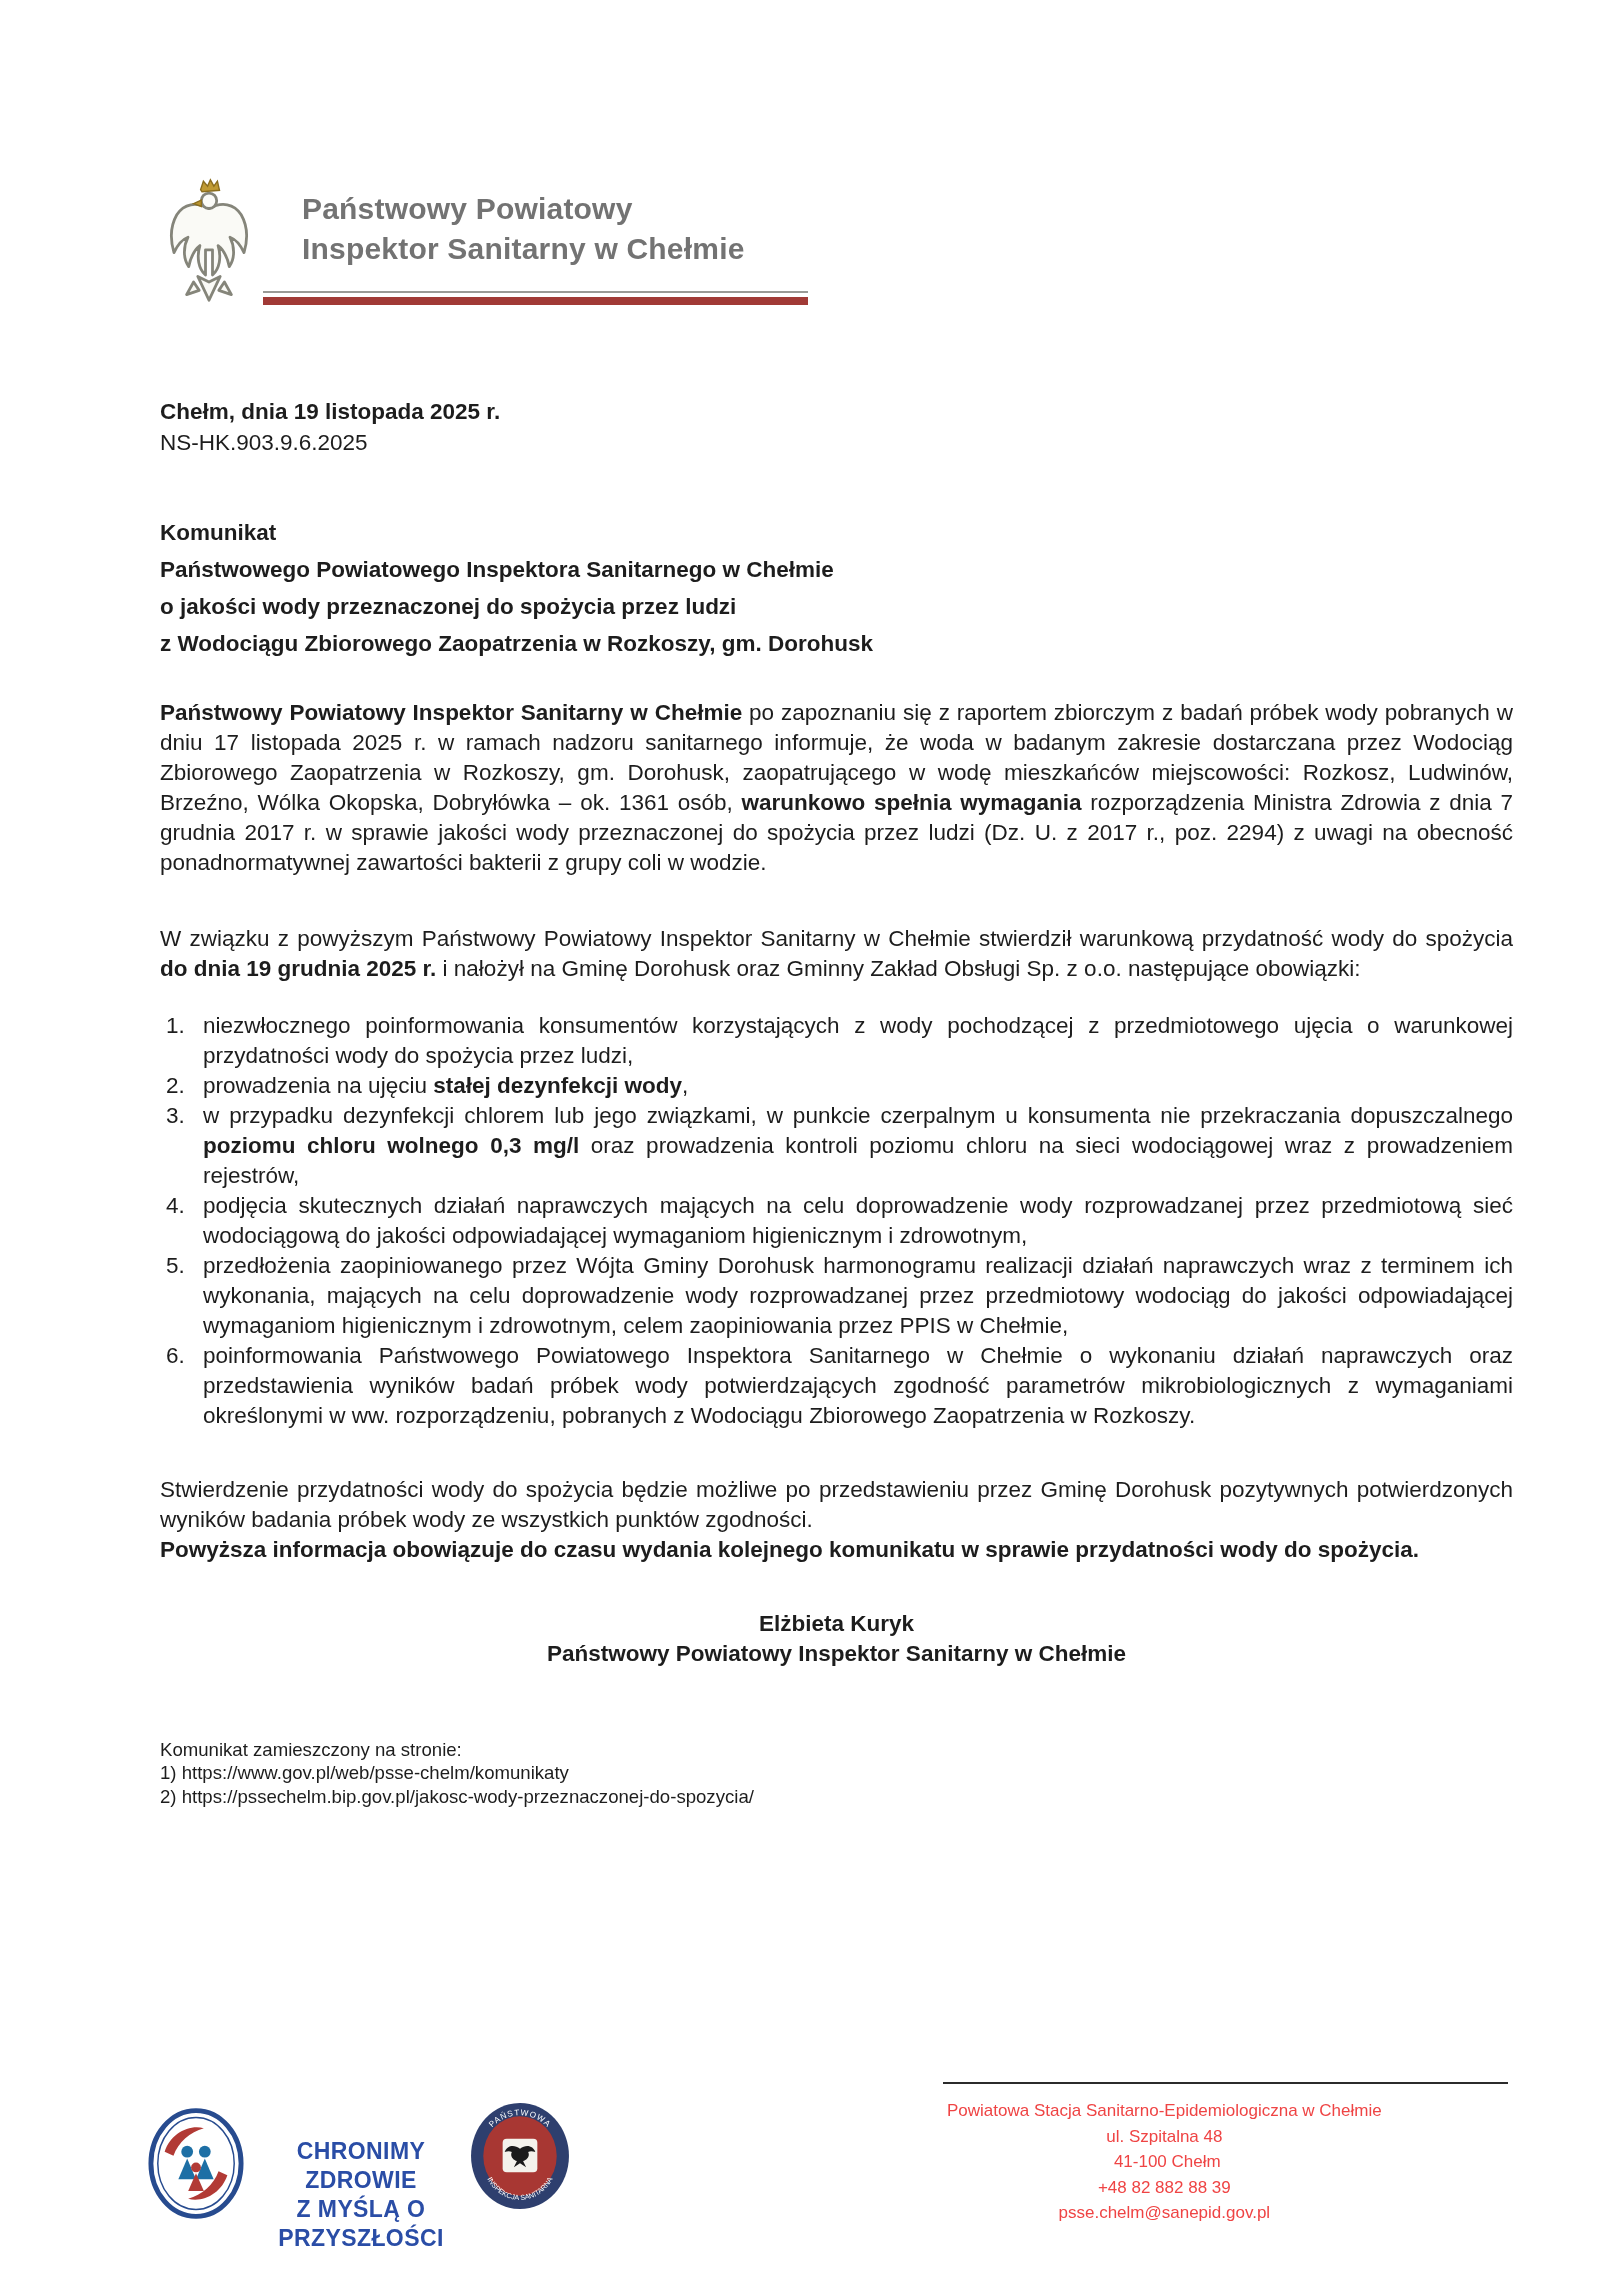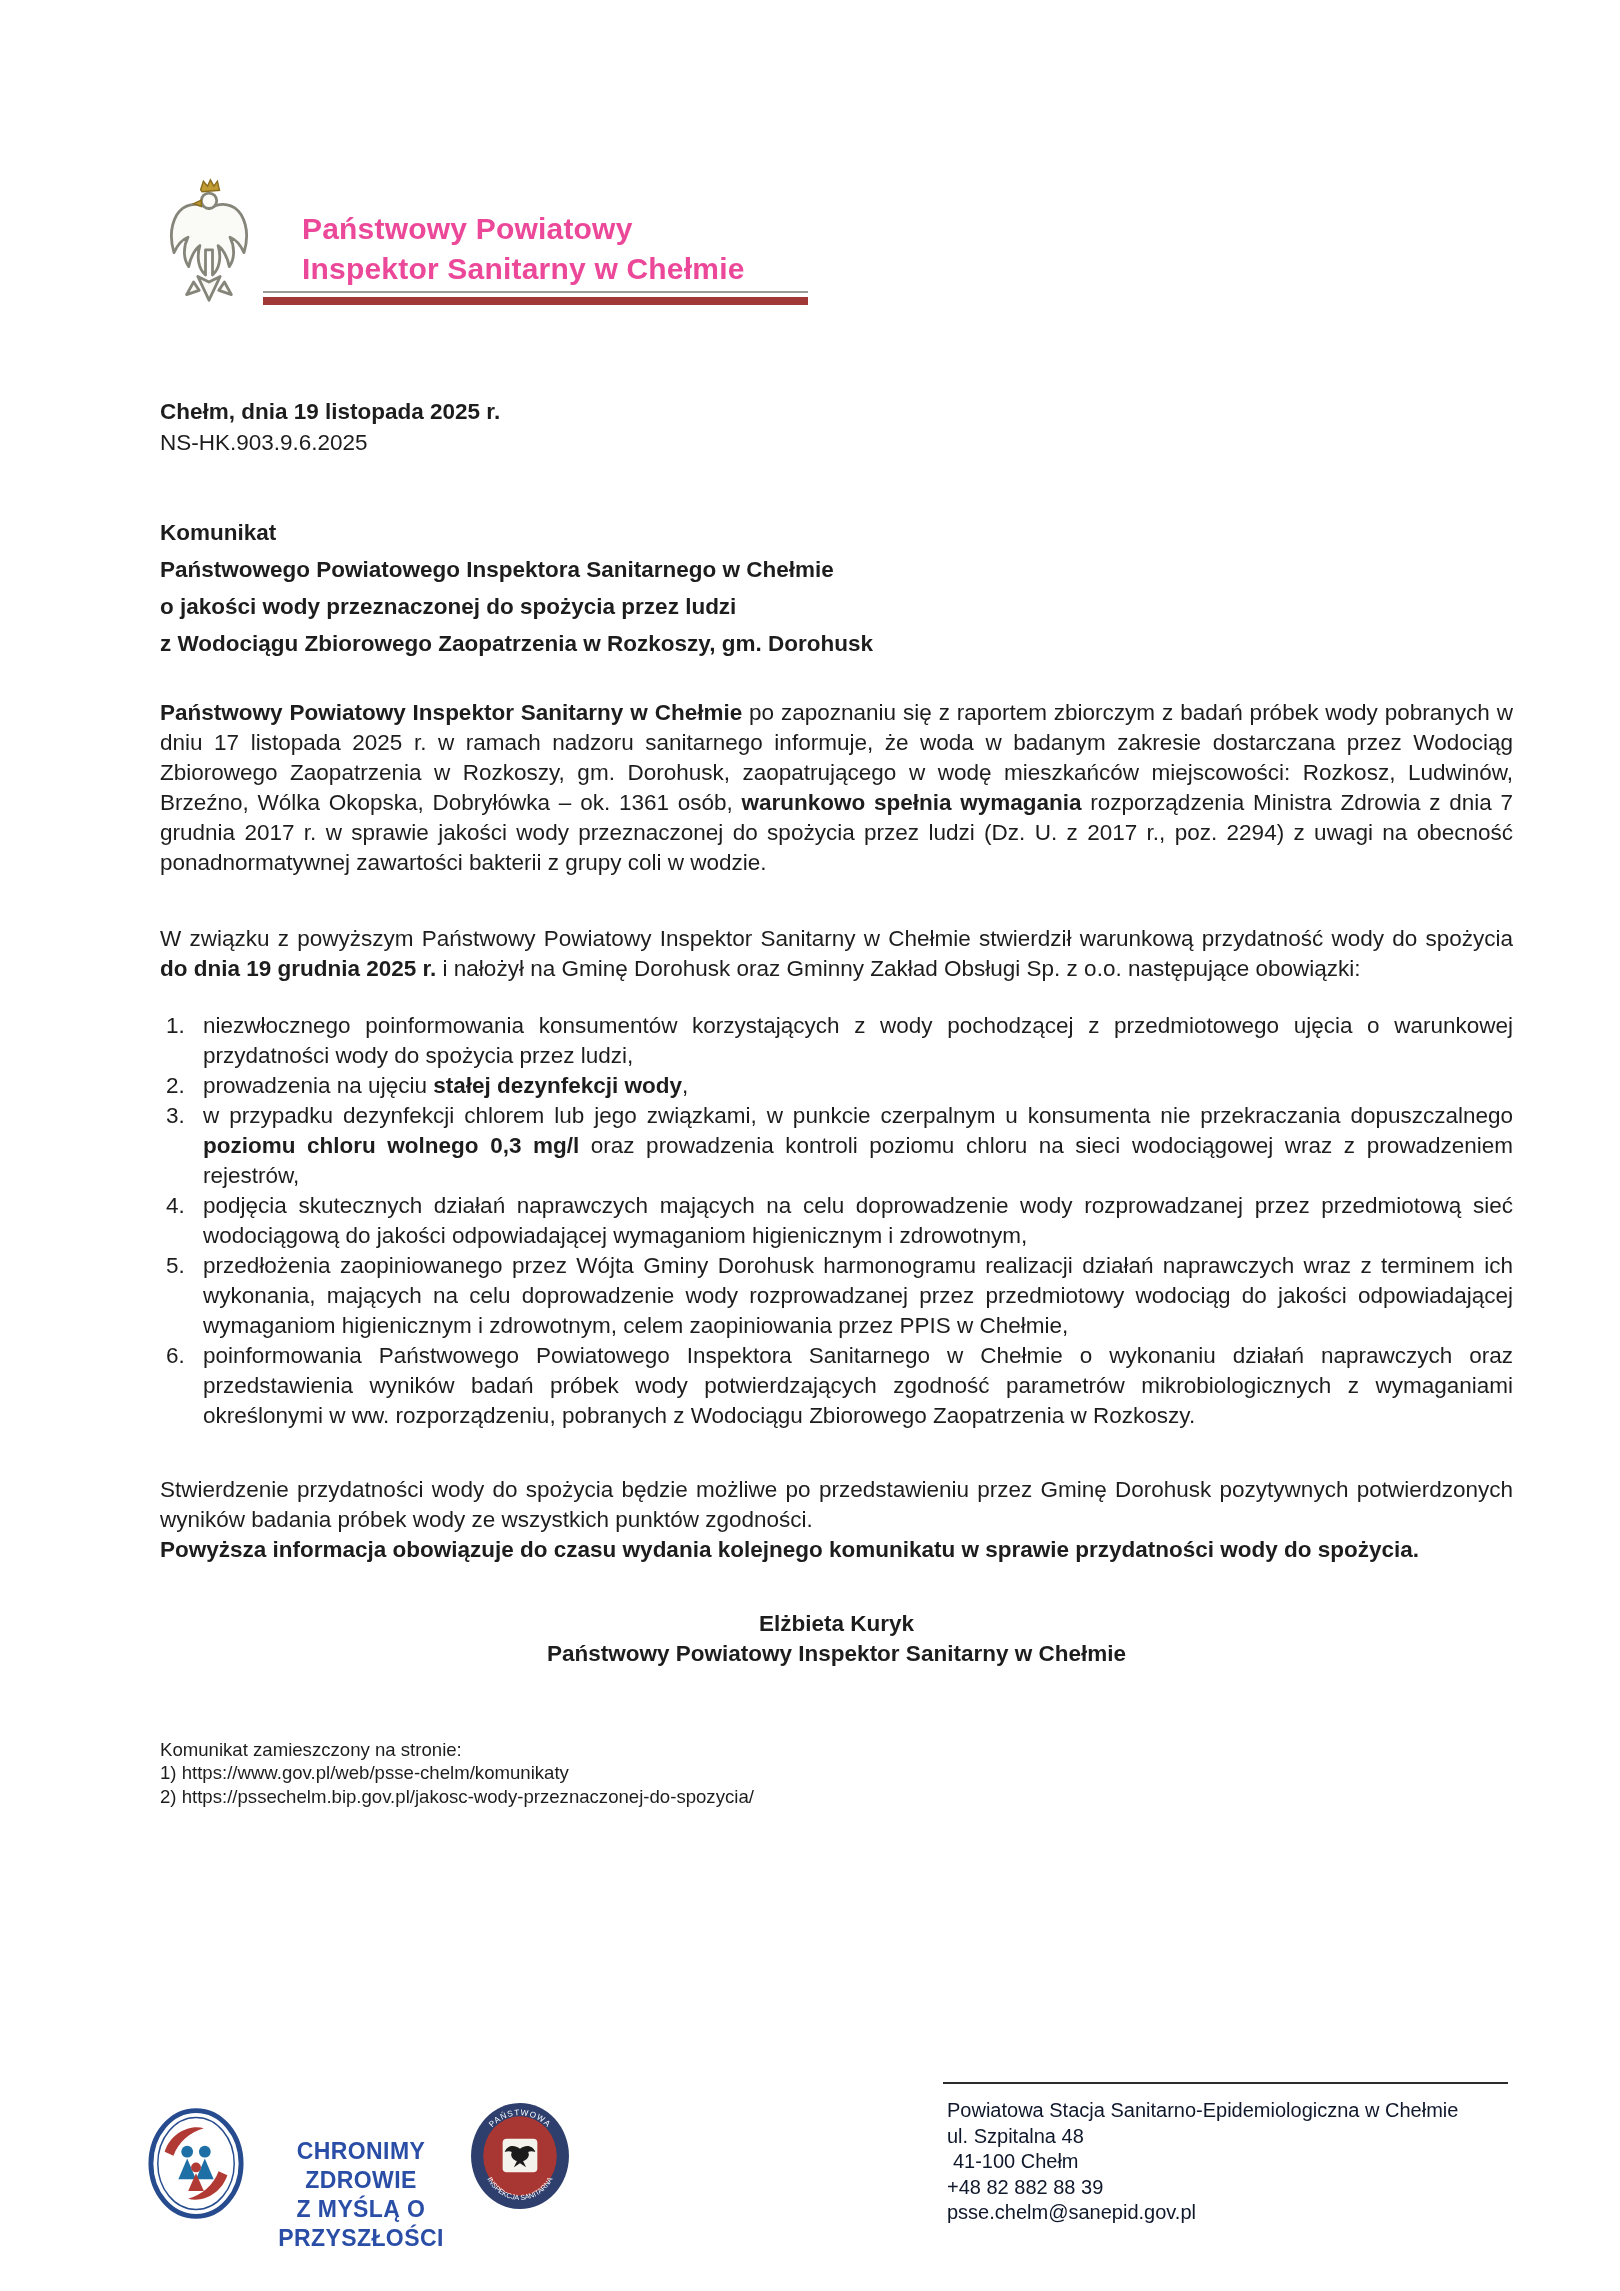--- a/index.html
+++ b/index.html
@@ -3,22 +3,22 @@
 <meta charset="utf-8">
 <style>
   html,body { margin:0; padding:0; background:#ffffff; }
   .page {
     position:relative; width:1620px; height:2292px; background:#ffffff;
     font-family:"Liberation Sans","DejaVu Sans",sans-serif; color:#1d1d1d; overflow:hidden;
   }
   
   .eagle { position:absolute; left:167px; top:176px; }
   .org-name {
-    position:absolute; left:302px; top:209px;
-    font-size:30px; line-height:40px; font-weight:600; color:#ec4899; letter-spacing:0.2px;
+    position:absolute; left:302px; top:189px;
+    font-size:30px; line-height:40px; font-weight:600; color:#737373; letter-spacing:0.2px;
   }
   .rule { position:absolute; left:263px; top:291px; width:545px; }
   .rule-thin { height:0; border-top:2px solid #9a9a96; }
   .rule-red  { margin-top:3.9px; height:7.8px; background:#a13a36; }
 
   
   .meta  { position:absolute; left:160px; top:396px; font-size:22.5px; line-height:31px; }
   .meta .place-date { font-weight:700; }
   .doc-title { position:absolute; left:160px; top:514px; font-size:22.5px; line-height:37px; font-weight:700; }
 
@@ -37,21 +37,21 @@
   .webnote { margin-top:69px; font-size:18.6px; line-height:23.5px; }
 
   
   .logo-family { position:absolute; left:147px; top:2098px; }
   .slogan {
     position:absolute; left:253px; top:2137px; width:216px; text-align:center;
     font-weight:700; color:#2a4da6; font-size:23px; line-height:29px; letter-spacing:0.4px;
   }
   .badge { position:absolute; left:469px; top:2098px; }
   .contact-rule { position:absolute; left:943px; top:2082px; width:565px; border-top:2.9px solid #2b2b2b; }
-  .contact { position:absolute; left:947px; top:2098px; font-size:20px; line-height:25.5px; color:#0f172a; }
+  .contact { position:absolute; left:947px; top:2098px; font-size:17px; line-height:25.5px; color:#ef4444;text-align:center; }
   .contact .indent { padding-left:5.9px; }
 </style>
 </head>
 <body>
 
 <div class="page">
 
   <div class="eagle">
     <svg width="84" height="135" viewBox="0 0 120 190" aria-hidden="true">
       <g stroke="#85857a" stroke-width="4" fill="#fafaf6" stroke-linejoin="round">

